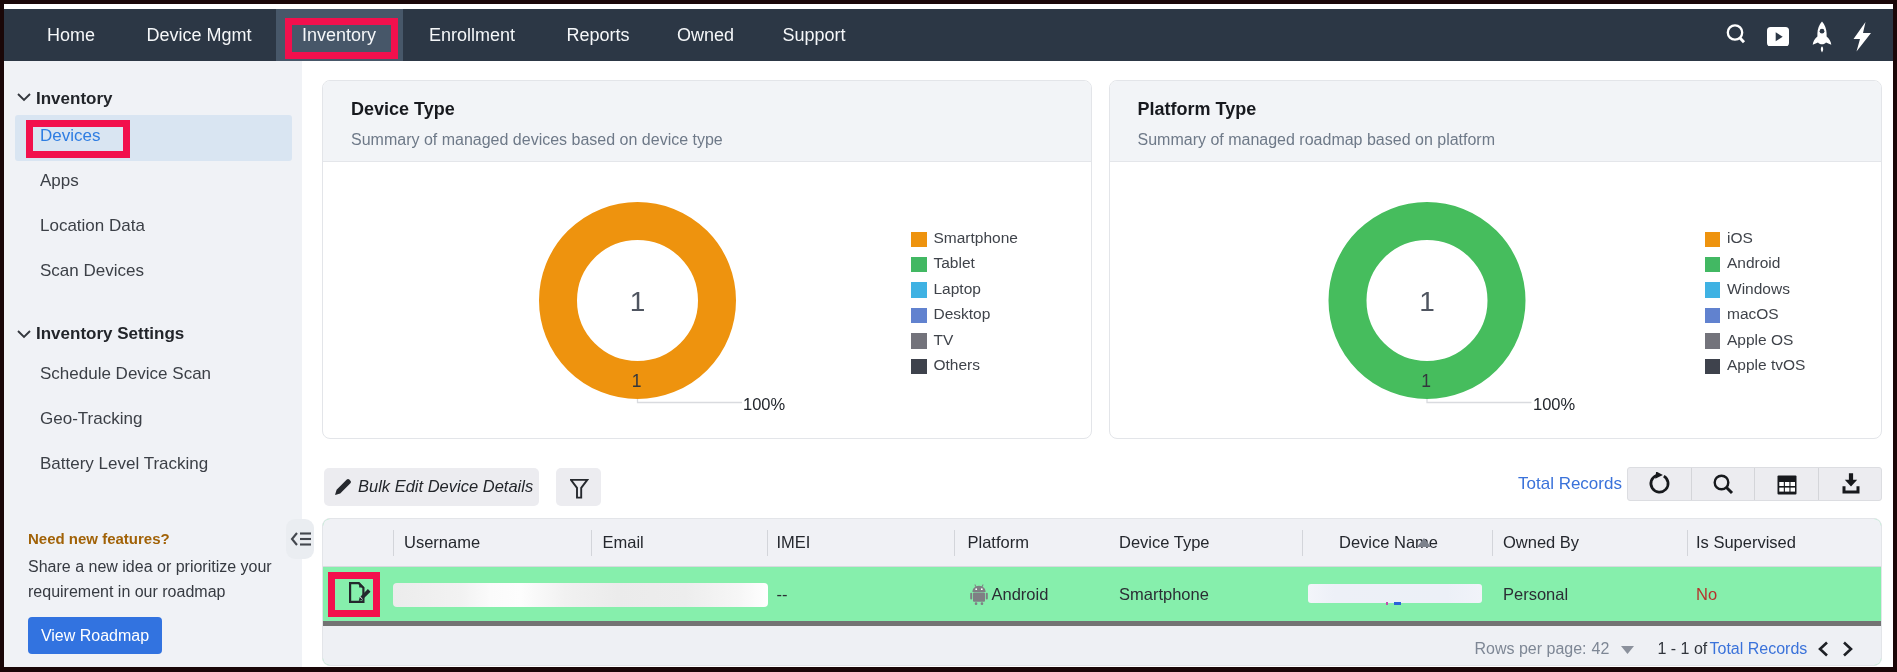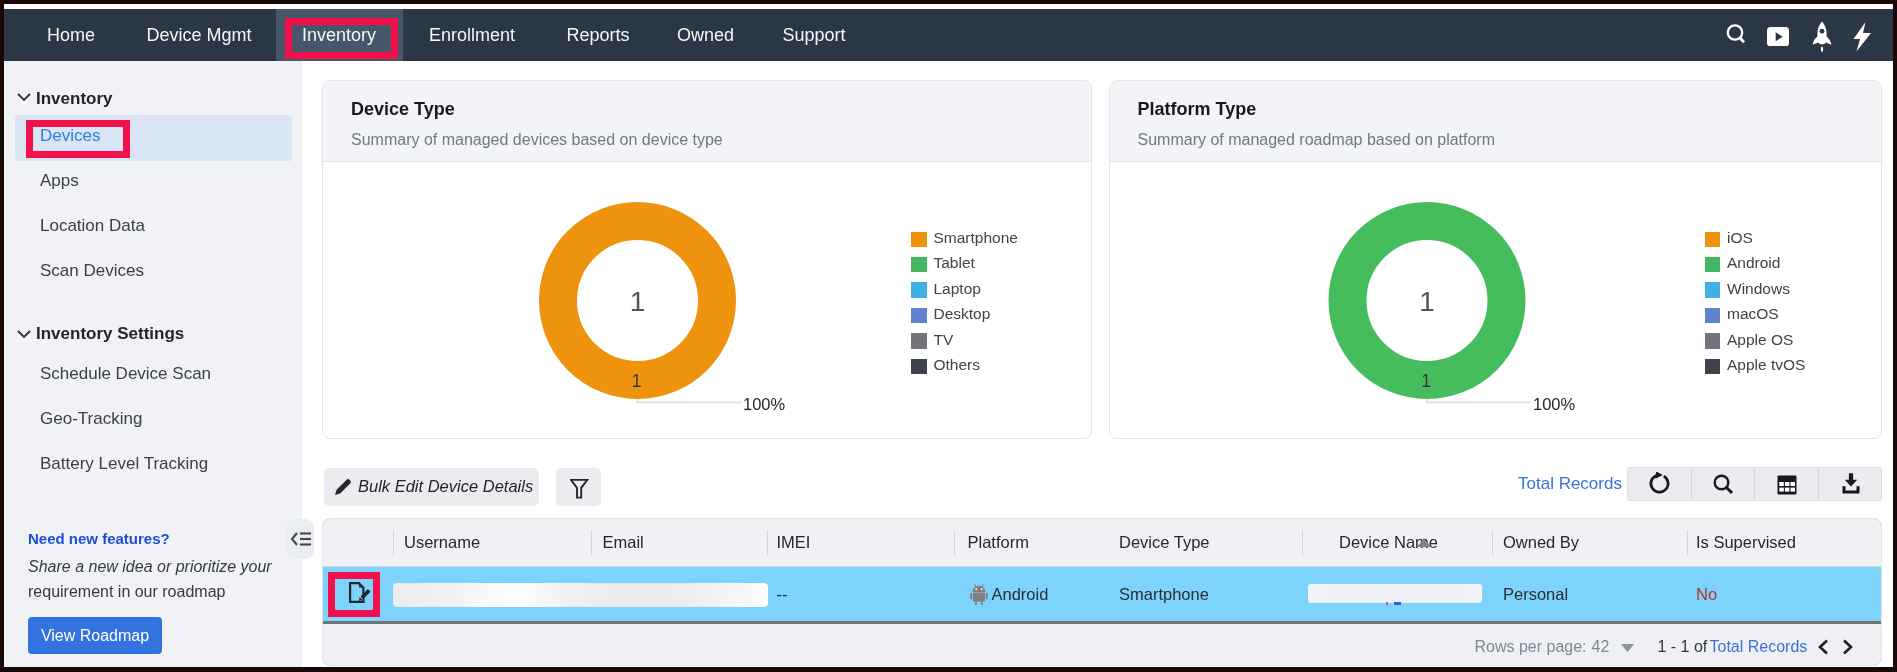--- a/index.html
+++ b/index.html
@@ -25,26 +25,26 @@
   .cardhead { position:absolute; left:0; top:0; width:100%; height:81px; background:#f2f4f7; border-bottom:1px solid #e4e6ea; }
   .cardtitle { position:absolute; left:28px; top:18px; font-size:18px; font-weight:700; color:#17191e; }
   .cardsub { position:absolute; left:28px; top:50px; font-size:16px; color:#6e7988; }
   .legend { position:absolute; }
   .legrow { position:absolute; left:0; height:25.4px; }
   .legsw { position:absolute; left:0; top:5px; width:15.5px; height:15.5px; }
   .legtx { position:absolute; left:22.5px; top:2.5px; font-size:15.5px; color:#3f434a; white-space:nowrap; }
   
   .toolbtn { position:absolute; top:468px; height:37.5px; background:#ececf0; border-radius:5px; }
   
-  #tbl { position:absolute; left:321.5px; top:518px; width:1560px; height:147.5px; background:#7dd3fc; border:1px solid #e3e5e9; border-radius:8px; overflow:hidden; }
+  #tbl { position:absolute; left:321.5px; top:518px; width:1560px; height:147.5px; background:#86efac; border:1px solid #e3e5e9; border-radius:8px; overflow:hidden; }
   .th { position:absolute; top:0; height:47px; line-height:47px; font-size:16.5px; color:#25282e; white-space:nowrap; }
   .sep { position:absolute; top:11px; width:1px; height:26px; background:#d3d5da; }
   .td { position:absolute; top:47.5px; height:54.5px; line-height:54.5px; font-size:16.5px; color:#2b2e34; white-space:nowrap; }
   #thead { position:absolute; left:0; top:0; width:100%; height:47.5px; background:#f0f1f5; border-bottom:1px solid #d8dade; }
-  #tfoot { position:absolute; left:0; top:102px; width:100%; height:45.5px; background:#eef0f4; border-top:3px solid #737373; }
+  #tfoot { position:absolute; left:0; top:102px; width:100%; height:45.5px; background:#eef0f4; border-top:5px solid #737373; }
   .ftx { position:absolute; top:0; height:45.5px; line-height:45.5px; font-size:17px; white-space:nowrap; }
 </style>
 </head>
 <body>
 <div id="frame"></div>
 
 <div id="nav">
   <div id="navtab"></div>
   <div id="navredbox"></div>
   <div class="navitem" style="left:41px; width:52px;">Home</div>
@@ -83,22 +83,22 @@
   <div class="sideitem" style="top:110px;">Apps</div>
   <div class="sideitem" style="top:155px;">Location Data</div>
   <div class="sideitem" style="top:200px;">Scan Devices</div>
   <svg class="abs" style="left:12px; top:267px;" width="16" height="12" viewBox="0 0 16 12">
     <polyline points="2,3 8,9 14,3" fill="none" stroke="#34383e" stroke-width="1.9"></polyline>
   </svg>
   <div class="sidehead" style="top:263px;">Inventory Settings</div>
   <div class="sideitem" style="top:303px;">Schedule Device Scan</div>
   <div class="sideitem" style="top:348px;">Geo-Tracking</div>
   <div class="sideitem" style="top:393px;">Battery Level Tracking</div>
-  <div class="abs" style="left:24px; top:469px; font-size:15px; font-weight:700; color:#1d4ed8;">Need new features?</div>
-  <div class="abs" style="left:24px; top:497px; font-size:16px; color:#363a41;font-style:italic;">Share a new idea or prioritize your</div>
+  <div class="abs" style="left:24px; top:469px; font-size:15px; font-weight:700; color:#a16207;">Need new features?</div>
+  <div class="abs" style="left:24px; top:497px; font-size:16px; color:#363a41;">Share a new idea or prioritize your</div>
   <div class="abs" style="left:24px; top:522px; font-size:16px; color:#363a41;">requirement in our roadmap</div>
   <div class="abs" style="left:24px; top:556px; width:134px; height:37px; background:#3273e0; border-radius:4px; color:#fff; font-size:16px; text-align:center; line-height:37px;">View Roadmap</div>
   <div class="abs" style="left:282px; top:458px; width:27.5px; height:40px; background:#eaedf1; border-radius:9px;"></div>
   <svg class="abs" style="left:286px; top:468px;" width="22" height="20" viewBox="0 0 22 20">
     <polyline points="7,4 2,10 7,16" fill="none" stroke="#43474e" stroke-width="2.1"></polyline>
     <line x1="10" y1="4.5" x2="21" y2="4.5" stroke="#43474e" stroke-width="2.1"></line>
     <line x1="10" y1="10" x2="21" y2="10" stroke="#43474e" stroke-width="2.1"></line>
     <line x1="10" y1="15.5" x2="21" y2="15.5" stroke="#43474e" stroke-width="2.1"></line>
   </svg>
 </div>

